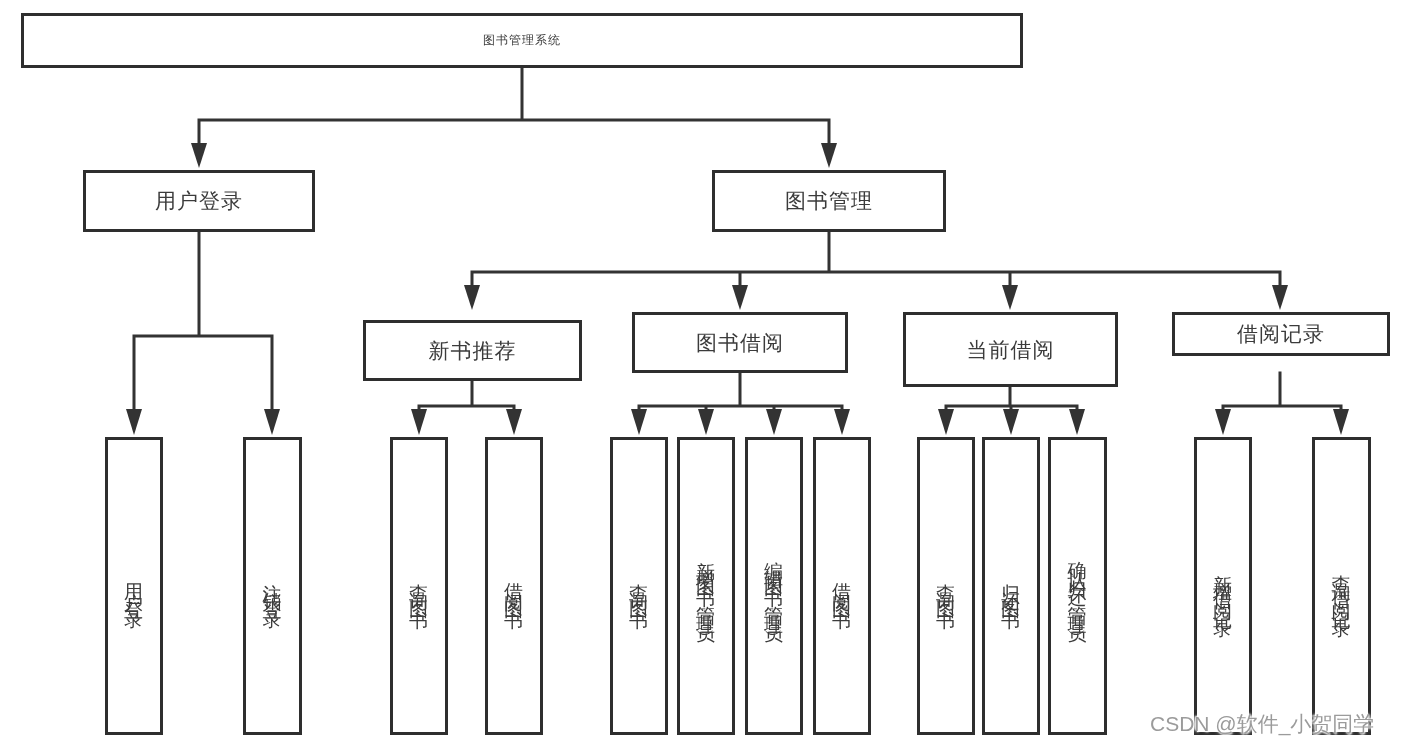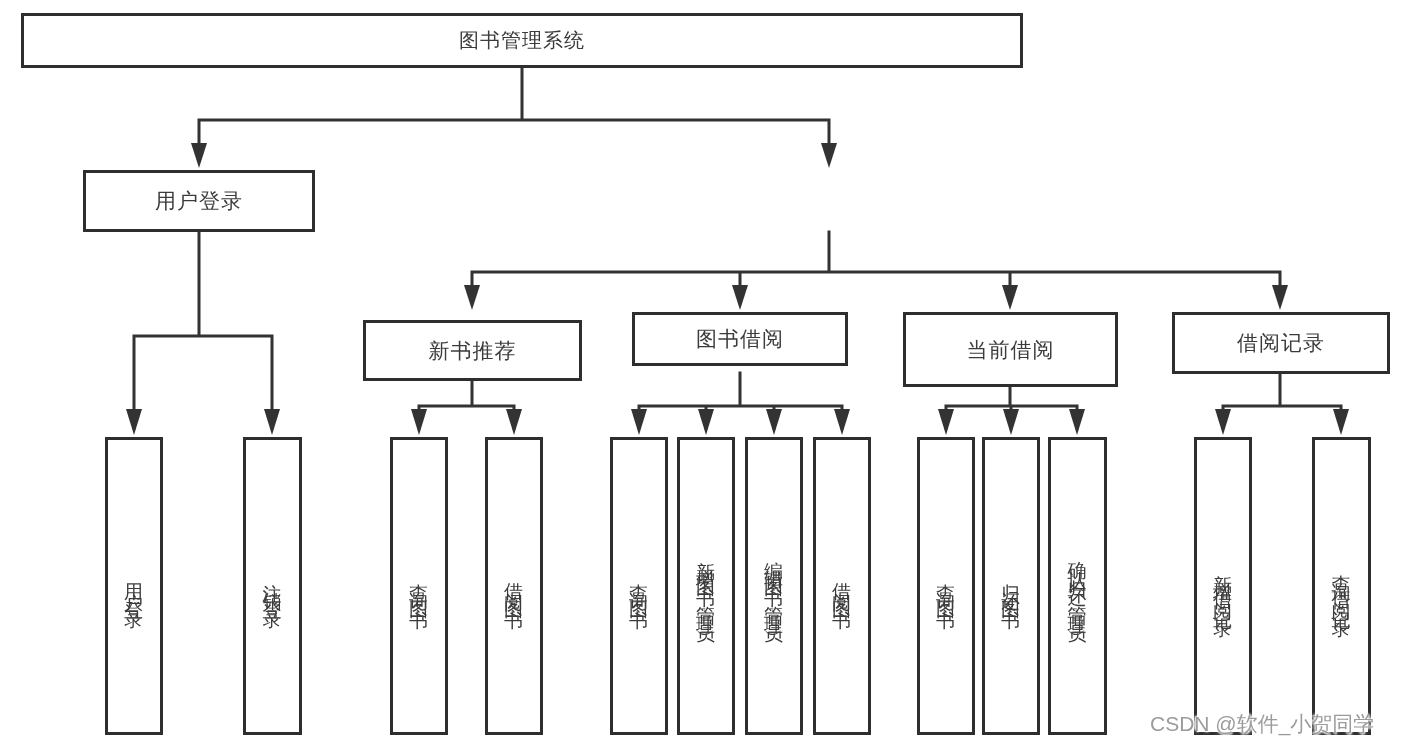--- a/index.html
+++ b/index.html
@@ -24,21 +24,21 @@
   .node{
     position:absolute;
     box-sizing:border-box;
     border:3px solid var(--box-border);
     background:#ffffff;
     display:flex;align-items:center;justify-content:center;
     text-align:center;
     color:var(--text);
   }
   .h{font-size:21px;letter-spacing:1px;}
-  .rootbox{font-size:20px;}
+  .rootbox{font-size:12px;}
   .v{
     writing-mode:vertical-rl;
     text-orientation:mixed;
     font-size:19px;
     letter-spacing:9px;
     line-height:1;
   }
   .watermark{
     position:absolute;
     left:1150px;top:710px;
@@ -94,25 +94,26 @@
     <g>
       <path d="M1280,373 V406 M1223,406 H1341 M1223,406 V412 M1341,406 V412"></path>
       <polygon points="1215,409 1231,409 1223,435"></polygon>
       <polygon points="1333,409 1349,409 1341,435"></polygon>
     </g>
   </svg>
 
   <div class="node h rootbox" style="left:21px;top:13px;width:1002px;height:55px">图书管理系统</div>
 
   <div class="node h" style="left:83px;top:170px;width:232px;height:62px">用户登录</div>
+  <div class="node h" style="left:712px;top:170px;width:234px;height:62px">图书管理</div>
 
   <div class="node h" style="left:363px;top:320px;width:219px;height:61px">新书推荐</div>
-  <div class="node h" style="left:632px;top:312px;width:216px;height:54px">图书借阅</div>
+  <div class="node h" style="left:632px;top:312px;width:216px;height:61px">图书借阅</div>
   <div class="node h" style="left:903px;top:312px;width:215px;height:75px">当前借阅</div>
-  <div class="node h" style="left:1172px;top:312px;width:218px;height:62px">借阅记录</div>
+  <div class="node h" style="left:1172px;top:312px;width:218px;height:44px">借阅记录</div>
 
   <div class="node v" style="left:105px;top:437px;width:58px;height:298px">用户登录</div>
   <div class="node v" style="left:243px;top:437px;width:59px;height:298px">注销登录</div>
 
   <div class="node v" style="left:390px;top:437px;width:58px;height:298px">查询图书</div>
   <div class="node v" style="left:485px;top:437px;width:58px;height:298px">借阅图书</div>
 
   <div class="node v" style="left:610px;top:437px;width:58px;height:298px">查询图书</div>
   <div class="node v" style="left:677px;top:437px;width:58px;height:298px">新增图书（管理员）</div>
   <div class="node v" style="left:745px;top:437px;width:58px;height:298px">编辑图书（管理员）</div>

